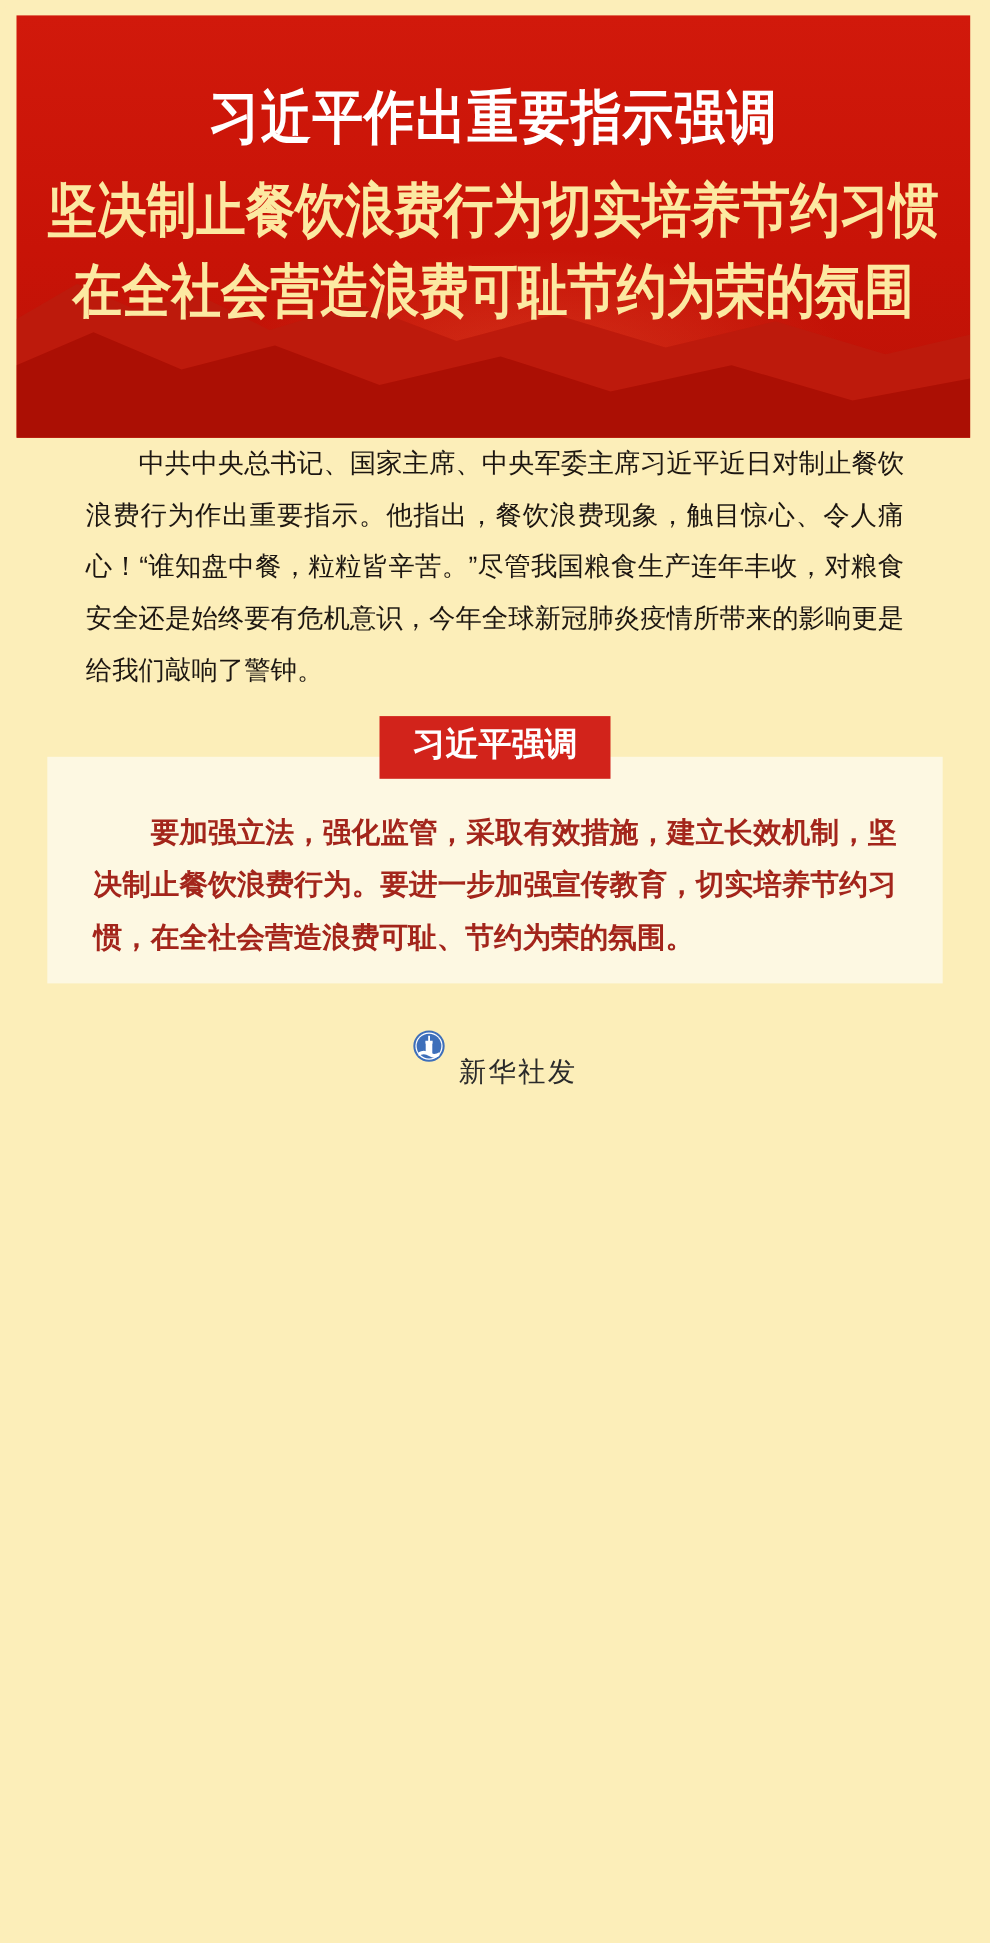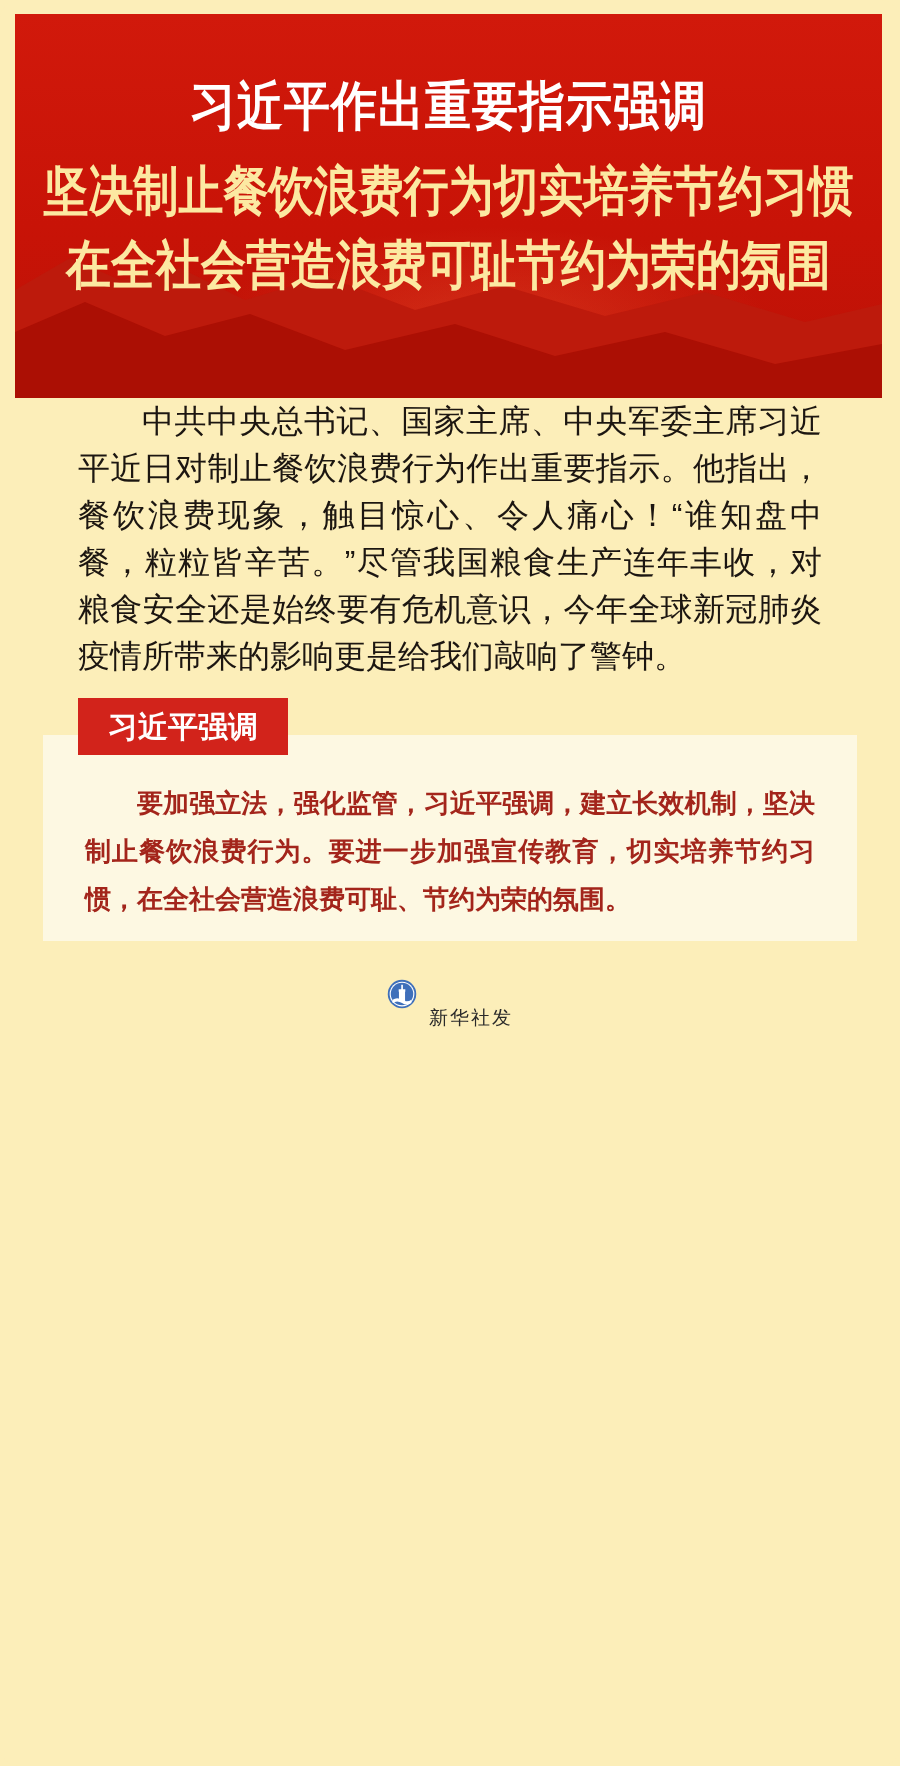--- a/index.html
+++ b/index.html
@@ -43,31 +43,31 @@
   .title-line3 { margin-top:20px; }
 
   
   .content {
     position:absolute; left:0; top:398px;
     width:900px; box-sizing:border-box;
     padding:0 78px;
   }
   p.body-par {
     margin:0;
-    font-size:32px; line-height:47px;
+    font-size:24px; line-height:47px;
     color:#1c1611;
     text-align:justify;
     text-indent:2em;
   }
   .p1 { margin-top:54px; }
   .p2 { margin-top:52px; }
   .p3 { margin-top:22px; }
 
   
-  .badge-row { margin-top:18px; position:relative; z-index:2; }
+  .badge-row { margin-top:18px; text-align:center; position:relative; z-index:2;font-family:Liberation Mono, monospace; }
   .badge {
     display:inline-block;
     background:#d2231b; color:#ffffff;
     font-size:30px; font-weight:bold;
     height:57px; line-height:57px;
     padding:0 30px;
   }
   .quote-box {
     position:relative; z-index:1;
     background:#fdf8e2;
@@ -81,21 +81,21 @@
     text-align:justify;
     text-indent:2em;
   }
 
   
   .footer {
     margin-top:16px;
     display:flex; justify-content:center; align-items:center; gap:12px;
   }
   .xinhua-logo { width:30px; height:30px; display:block; }
-  .credit { font-size:19px; color:#2a2a2a; letter-spacing:2px;margin-top:48px; }
+  .credit { font-size:25px; color:#2a2a2a; letter-spacing:2px;margin-top:48px; }
 </style>
 </head>
 <body>
 
 <div class="page">
 
   <div class="banner">
     <div class="banner-glow"></div>
     <svg class="mountains" viewBox="0 0 867 170" preserveAspectRatio="none">
       <path d="M0,62 L55,30 L105,52 L165,40 L230,72 L310,48 L400,82 L490,58 L590,88 L690,64 L790,94 L867,76 L867,170 L0,170 Z" fill="#bd1a0c"></path>
@@ -110,21 +110,21 @@
 
   <div class="content">
 
     <p class="body-par p1">中共中央总书记、国家主席、中央军委主席习近平近日对制止餐饮浪费行为作出重要指示。他指出，餐饮浪费现象，触目惊心、令人痛心！“谁知盘中餐，粒粒皆辛苦。”尽管我国粮食生产连年丰收，对粮食安全还是始终要有危机意识，今年全球新冠肺炎疫情所带来的影响更是给我们敲响了警钟。</p>
 
     <div class="badge-row">
       <span class="badge">习近平强调</span>
     </div>
 
     <div class="quote-box">
-      <p class="quote-text">要加强立法，强化监管，习近平强调，建立长效机制，坚决制止餐饮浪费行为。要进一步加强宣传教育，切实培养节约习惯，在全社会营造浪费可耻、节约为荣的氛围。</p>
+      <p class="quote-text">要加强立法，强化监管，采取有效措施，建立长效机制，坚决制止餐饮浪费行为。要进一步加强宣传教育，切实培养节约习惯，在全社会营造浪费可耻、节约为荣的氛围。</p>
     </div>
 
 
 
     <div class="footer">
       <svg class="xinhua-logo" viewBox="0 0 40 40">
         <circle cx="20" cy="20" r="19" fill="#3e6fba"></circle>
         <circle cx="20" cy="20" r="16.5" fill="#ffffff"></circle>
         <circle cx="20" cy="20" r="15" fill="#3e6fba"></circle>
         <path d="M19 7.5 h2.2 v6 h3.2 v16 h-8.8 v-16 h3.4 z" fill="#ffffff"></path>

